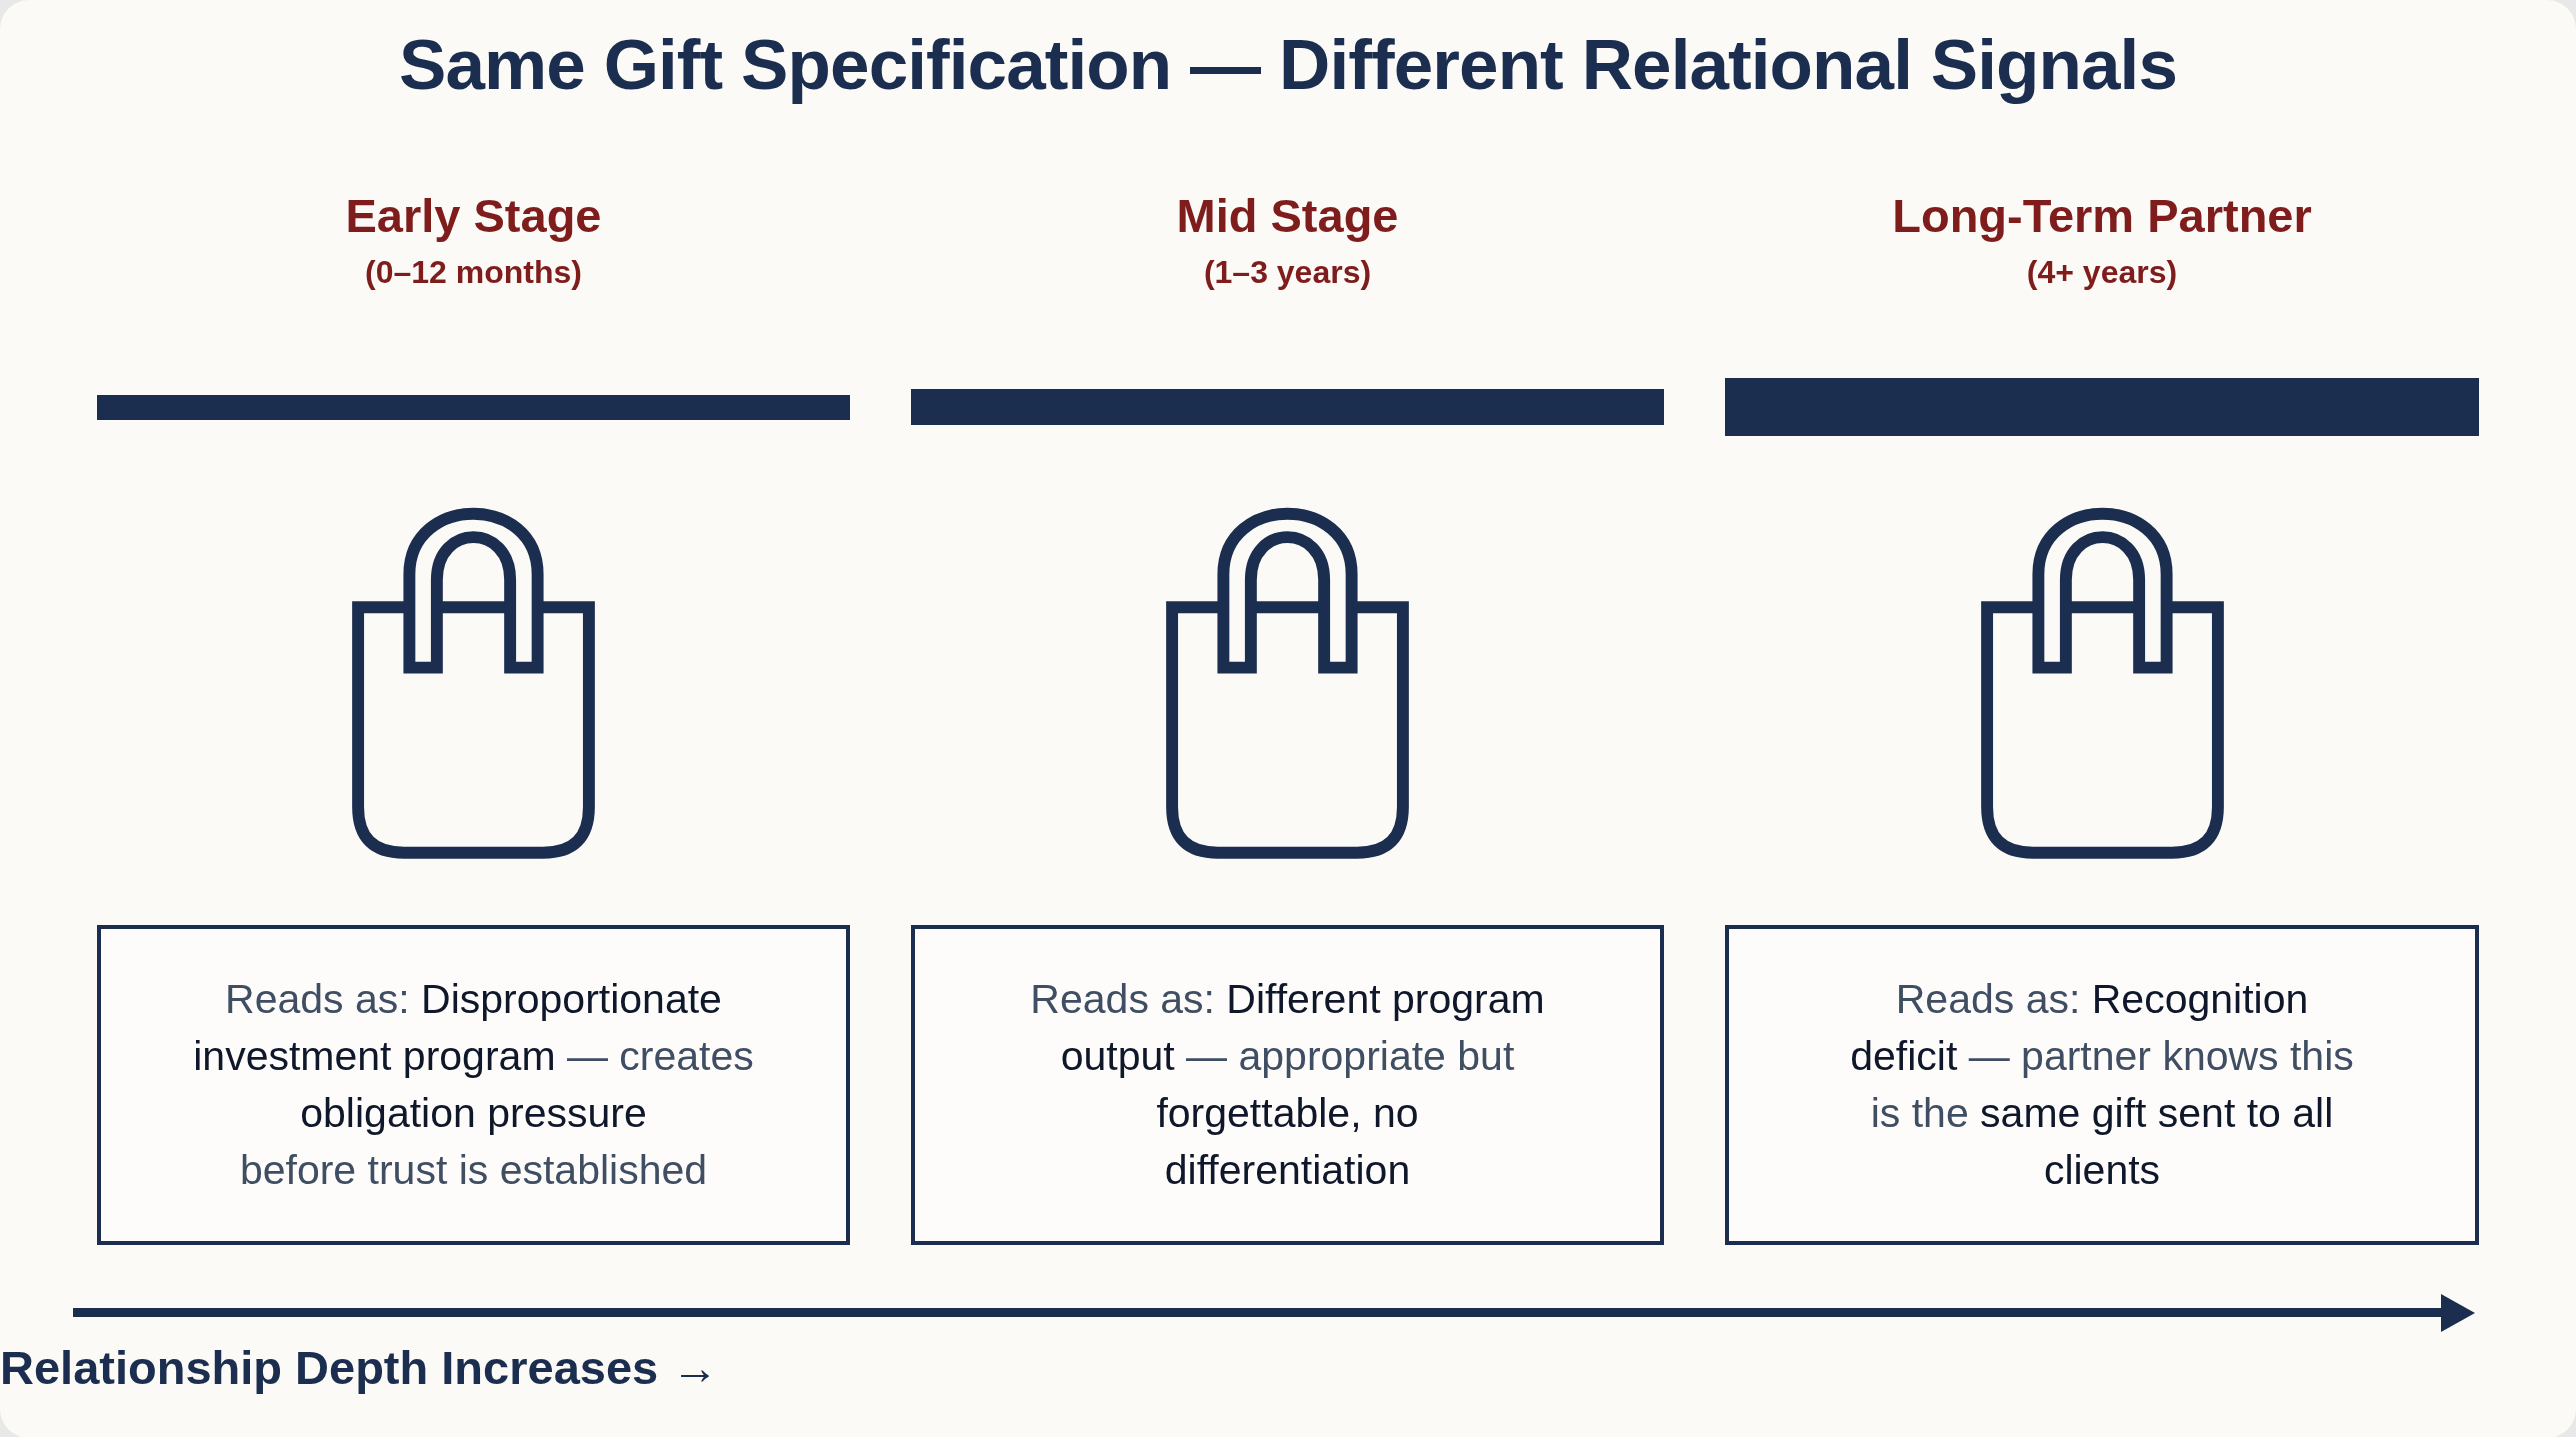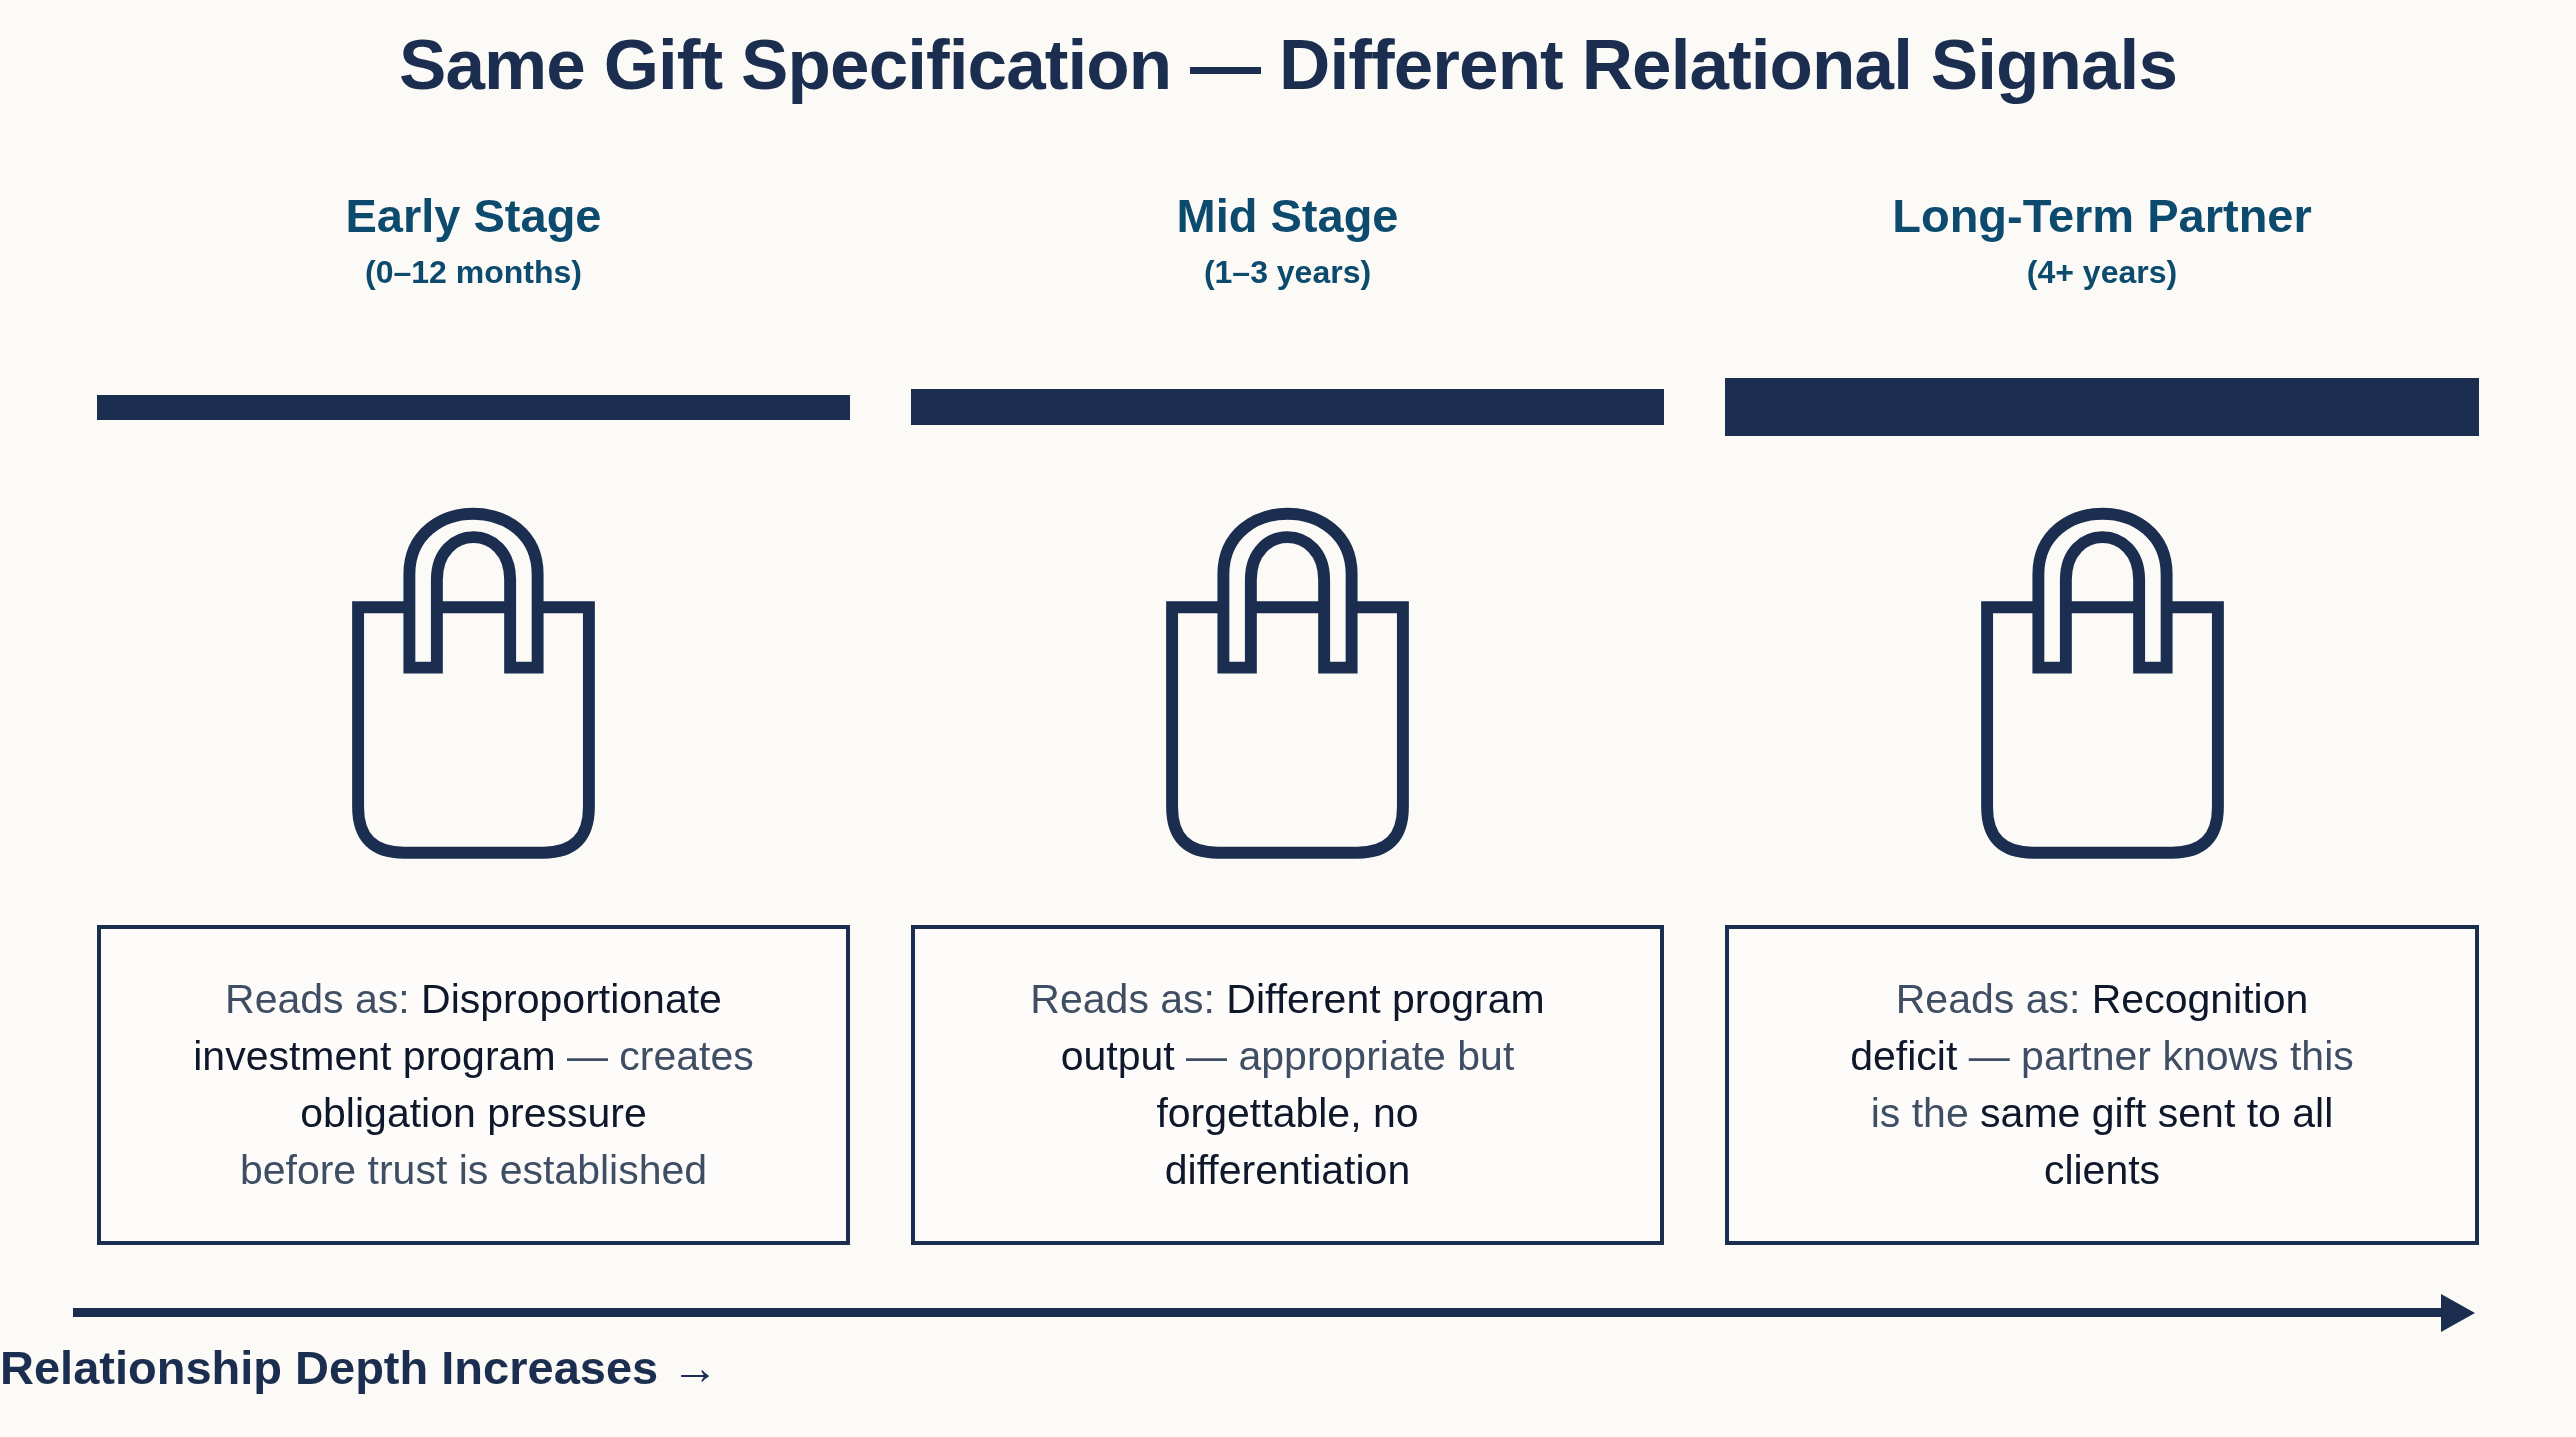--- a/index.html
+++ b/index.html
@@ -2,36 +2,37 @@
 <html style="font-size:15px"><head>
 <meta charset="utf-8">
 <style>
   html,body{margin:0;padding:0;background:#e8e8e8;}
   .canvas{
     position:relative;
     width:2576px;height:1438px;
     background:#fbfaf7;
     font-family:"Liberation Sans", sans-serif;
     overflow:hidden;
+    border-radius:29px;
   }
   .title{
     position:absolute;top:24px;left:0;width:100%;
     text-align:center;
     font-size:71px;font-weight:bold;letter-spacing:-0.9px;
     color:#1b2e4f;
     margin:0;
   }
   .grid{
     position:absolute;top:187px;left:97px;
     display:grid;
     grid-template-columns:753px 753px 754px;
     column-gap:61px;
   }
   .column{display:flex;flex-direction:column;align-items:center;}
-  .stage-header{height:114px;text-align:center;color:#0c4a6e;}
+  .stage-header{height:114px;text-align:center;color:#7f1d1d;}
   .stage-name{font-size:47px;font-weight:bold;line-height:58px;}
   .stage-period{font-size:32px;font-weight:bold;line-height:54px;}
   .signal-bar-track{
     margin-top:77px;height:58px;width:100%;
     display:flex;align-items:center;
   }
   .signal-bar{width:100%;background:#1b2e4f;}
   .bag-wrap{margin-top:32px;height:403px;display:flex;justify-content:center;}
   .reads-box{
     margin-top:54px;width:100%;height:320px;

